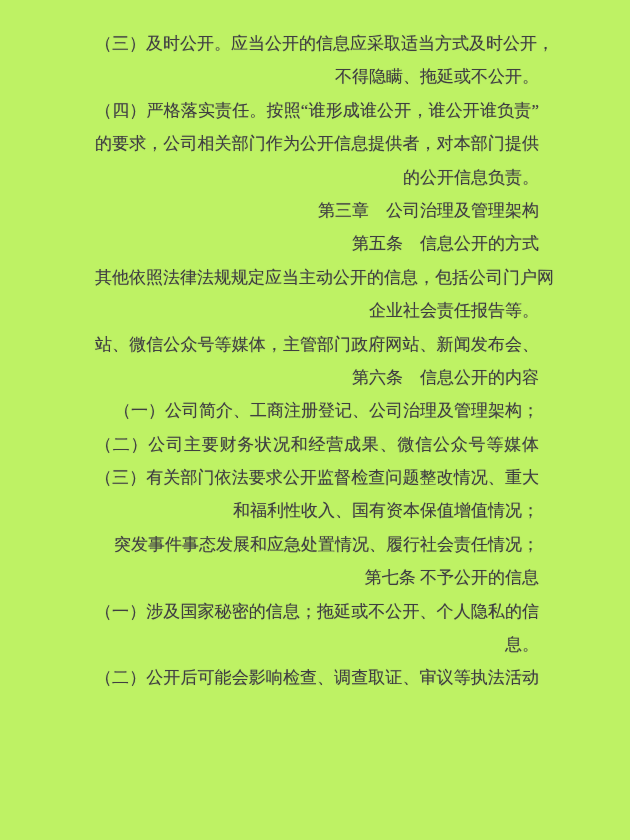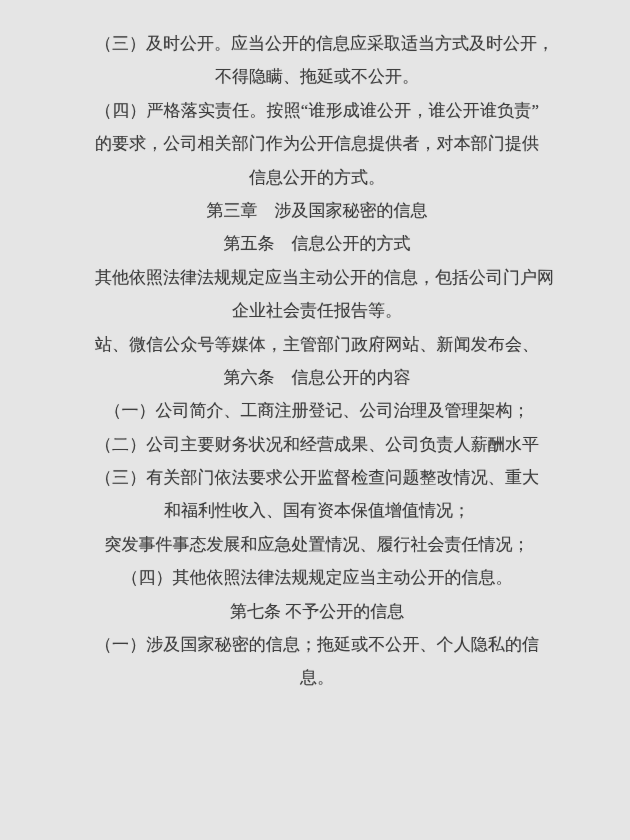--- a/index.html
+++ b/index.html
@@ -9,65 +9,65 @@
     height: 840px;
     overflow: hidden;
     background: #ffffff;
   }
   .page {
     position: absolute;
     left: 0;
     top: 0;
     width: 630px;
     height: 840px;
-    background: #e5e5e5;
+    background: #bef264;
   }
   .textblock {
     position: absolute;
     left: 95px;
     top: 27px;
     width: 444px;
   }
   .line {
     height: 33.4px;
     line-height: 33.4px;
     font-family: "Liberation Serif", "DejaVu Serif", serif;
     font-size: 17px;
     color: #3f3f3f;
     text-shadow: 0 0 1px rgba(110,110,110,0.55);
     white-space: nowrap;
     overflow: visible;
-    text-align: center;
+    text-align: right;
   }
   .line.justify {
     text-align: justify;
     
     text-align-last: justify;
     text-justify: inter-character;
   }
 </style>
 </head>
 <body style="background: rgb(255, 255, 255);">
 
 <div class="page">
   <div class="textblock" id="textblock" style="color: rgb(63, 63, 63);">
       <div class="line justify">（三）及时公开。应当公开的信息应采取适当方式及时公开，</div>
       <div class="line">不得隐瞒、拖延或不公开。</div>
       <div class="line justify">（四）严格落实责任。按照“谁形成谁公开，谁公开谁负责”</div>
       <div class="line justify">的要求，公司相关部门作为公开信息提供者，对本部门提供</div>
-      <div class="line">信息公开的方式。</div>
-      <div class="line">第三章　涉及国家秘密的信息</div>
+      <div class="line">的公开信息负责。</div>
+      <div class="line">第三章　公司治理及管理架构</div>
       <div class="line">第五条　信息公开的方式</div>
       <div class="line justify">其他依照法律法规规定应当主动公开的信息，包括公司门户网</div>
       <div class="line">企业社会责任报告等。</div>
       <div class="line justify">站、微信公众号等媒体，主管部门政府网站、新闻发布会、</div>
       <div class="line">第六条　信息公开的内容</div>
       <div class="line">（一）公司简介、工商注册登记、公司治理及管理架构；</div>
-      <div class="line justify">（二）公司主要财务状况和经营成果、公司负责人薪酬水平</div>
+      <div class="line justify">（二）公司主要财务状况和经营成果、微信公众号等媒体</div>
       <div class="line justify">（三）有关部门依法要求公开监督检查问题整改情况、重大</div>
       <div class="line">和福利性收入、国有资本保值增值情况；</div>
       <div class="line">突发事件事态发展和应急处置情况、履行社会责任情况；</div>
-      <div class="line">（四）其他依照法律法规规定应当主动公开的信息。</div>
       <div class="line">第七条 不予公开的信息</div>
       <div class="line justify">（一）涉及国家秘密的信息；拖延或不公开、个人隐私的信</div>
       <div class="line">息。</div>
+      <div class="line justify">（二）公开后可能会影响检查、调查取证、审议等执法活动</div>
     </div>
 </div>
 
 </body></html>

